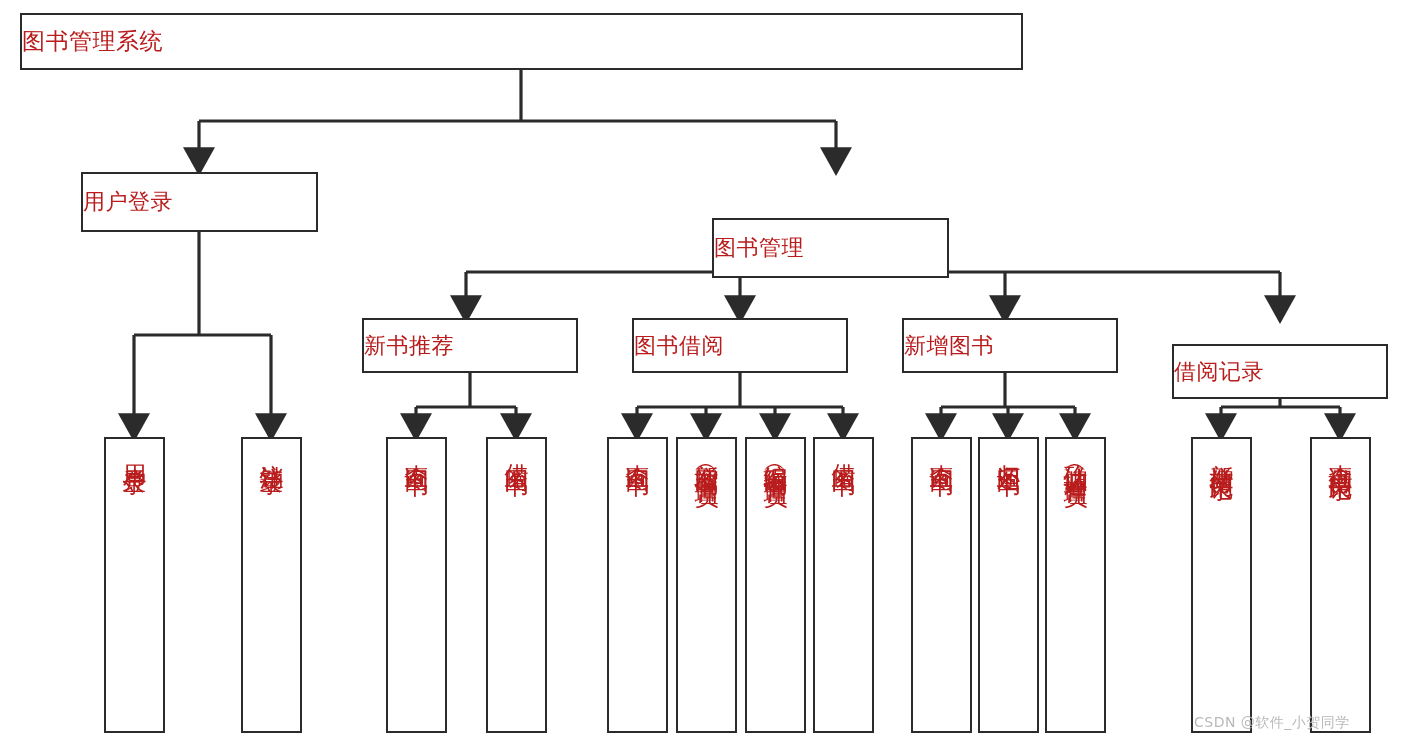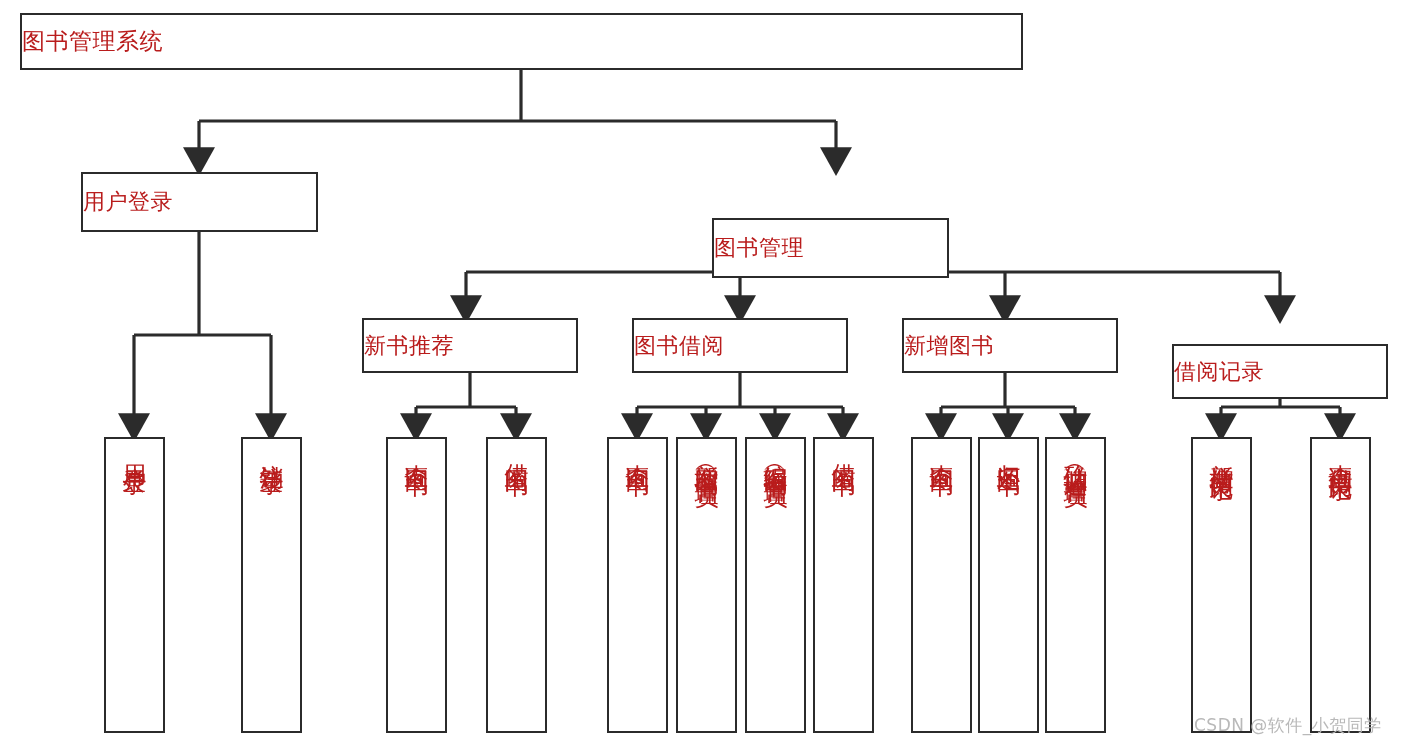--- a/index.html
+++ b/index.html
@@ -60,21 +60,21 @@
     letter-spacing: 3px;
     margin: 0 auto;
   }
   .node.root .node-label {
     font-size: 23px;
   }
   #watermark {
     position: absolute;
     left: 1194px;
     top: 714px;
-    font-size: 17px;
+    font-size: 14px;
     color: #b9b9b9;
     letter-spacing: 0.5px;
     white-space: nowrap;
     z-index: 5;
   }
 </style>
 </head>
 <body>
 
 <div id="diagram-root">

